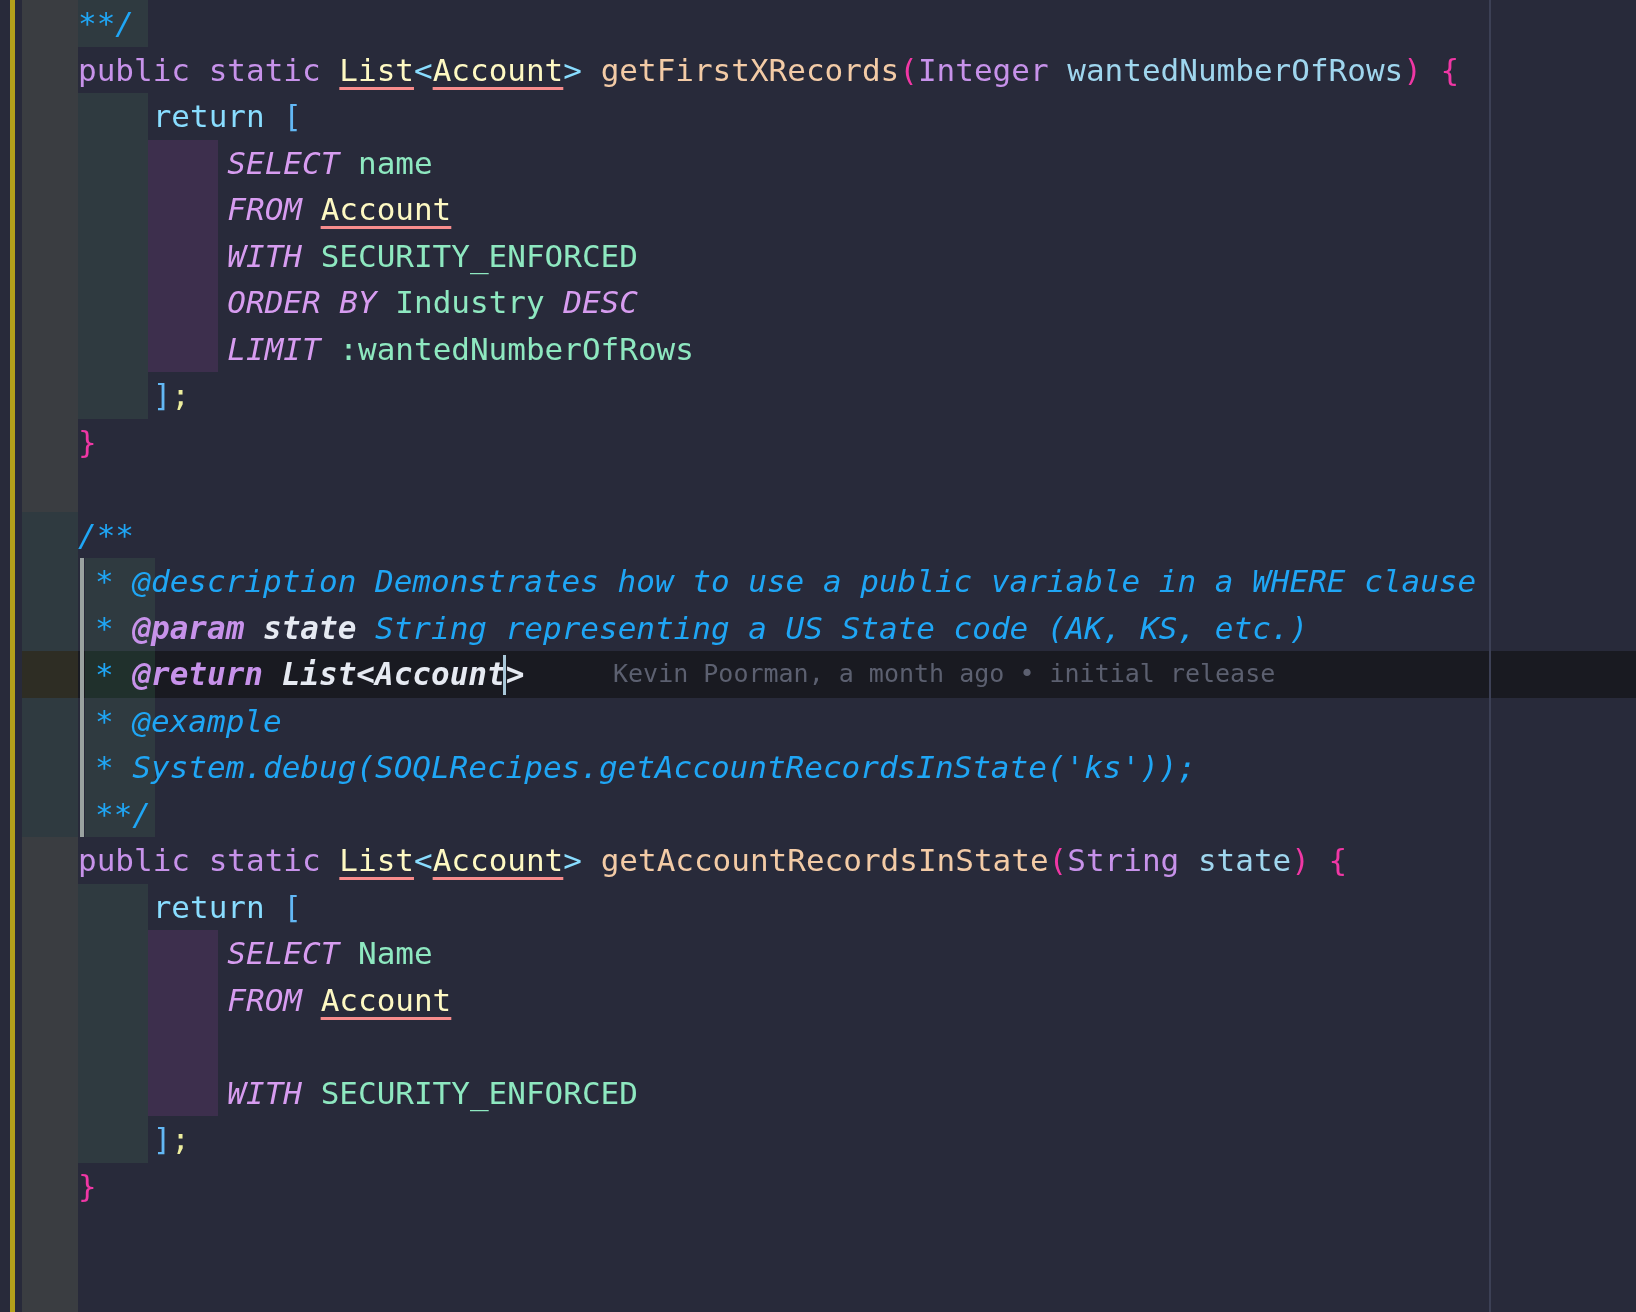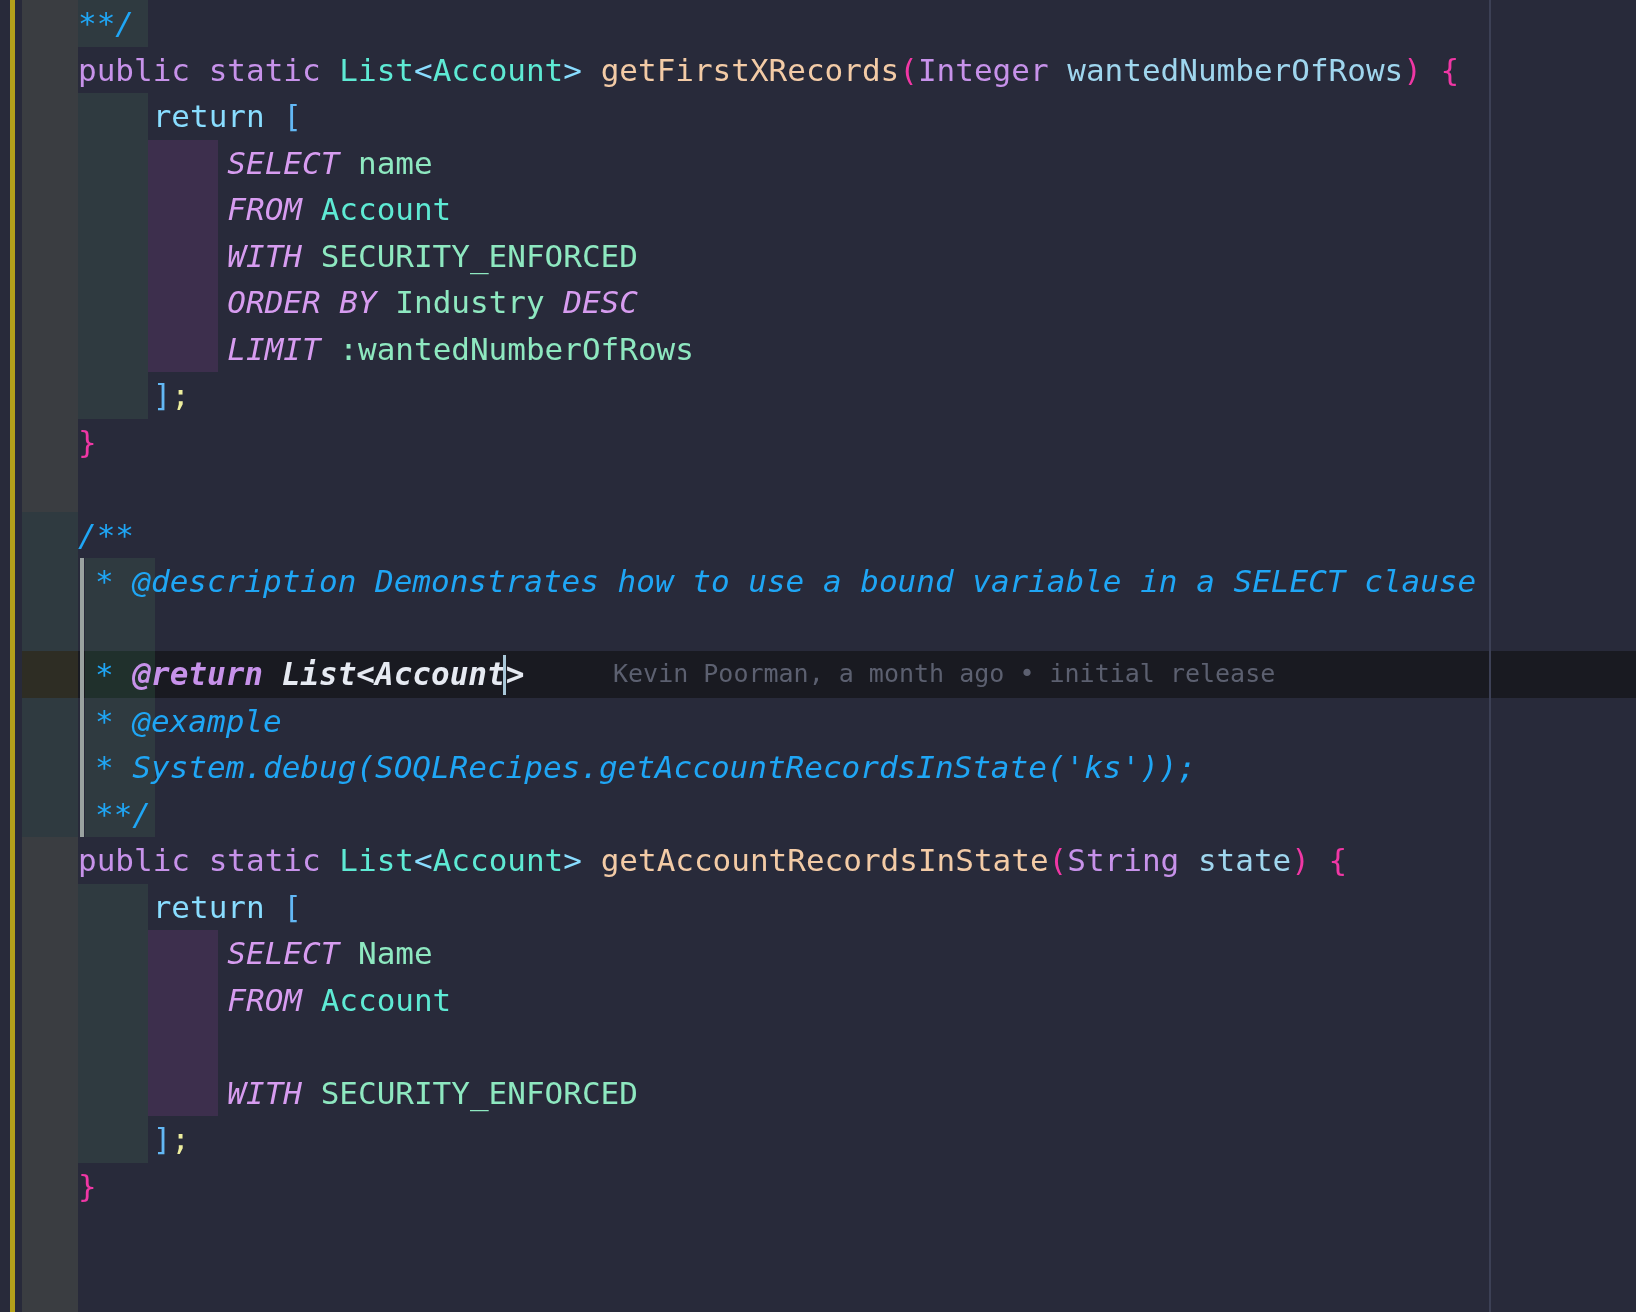--- a/index.html
+++ b/index.html
@@ -142,21 +142,21 @@
     line-height: 46.5px;
     white-space: pre;
     z-index: 4;
   }
 
   
   .t-comment    { color: #1fa6f5; font-style: italic; }
   .t-doctag     { color: #c792ea; font-style: italic; font-weight: bold; }
   .t-doctype    { color: #e6eaf2; font-style: italic; font-weight: bold; }
   .t-kw         { color: #c792ea; }
-  .t-type       { color: #5eead4; 
+  .t-type       { color: #fef9c3; text-decoration: underline;
                   text-decoration-color: #f78c8c; text-underline-offset: 6px; }
   .t-angle      { color: #89ddff; }
   .t-fn         { color: #f3cba6; }
   .t-paren      { color: #f037a5; }
   .t-brace      { color: #f037a5; }
   .t-bracket    { color: #63b8f5; }
   .t-param      { color: #9fd6ee; }
   .t-return     { color: #89ddff; }
   .t-soqlkw     { color: #d79cf0; font-style: italic; }
   .t-field      { color: #8ee8c0; }
@@ -231,27 +231,28 @@
 
     <div class="line" style="top:511.5px">
       <div class="guide g-outer" style="left:22px;width:56px"></div>
       <span class="txt"><span class="t-comment">/**</span></span>
     </div>
 
     <div class="line" style="top:558px">
       <div class="guide g-outer" style="left:22px;width:56px"></div>
       <div class="guide g-outer" style="left:85px;width:70px"></div>
       <div class="cbar" style="left:80px"></div>
-      <span class="txt" style="left:95px"><span class="t-comment">*</span> <span class="t-comment">@description</span> <span class="t-comment">Demonstrates how to use a bound variable in a SELECT clause</span></span>
+      <span class="txt" style="left:95px"><span class="t-comment">*</span> <span class="t-comment">@description</span> <span class="t-comment">Demonstrates how to use a public variable in a WHERE clause</span></span>
     </div>
 
     <div class="line" style="top:604.5px">
       <div class="guide g-outer" style="left:22px;width:56px"></div>
       <div class="guide g-outer" style="left:85px;width:70px"></div>
       <div class="cbar" style="left:80px"></div>
+      <span class="txt" style="left:95px"><span class="t-comment">*</span> <span class="t-doctag">@param</span> <span class="t-doctype">state</span> <span class="t-comment">String representing a US State code (AK, KS, etc.)</span></span>
     </div>
 
     <div class="line" style="top:651px">
       <div class="active-bg"></div>
       <div class="active-gutter"></div>
       <div class="guide g-outer" style="left:85px;width:70px;background:#20302c"></div>
       <div class="cbar" style="left:80px"></div>
       <span class="txt" style="left:95px"><span class="t-comment">*</span> <span class="t-doctag">@return</span> <span class="t-doctype">List&lt;Account&gt;</span></span>
       <div class="caret" style="left:503px"></div>
       <div class="blame" style="left:613px">Kevin Poorman, a month ago • initial release</div>

